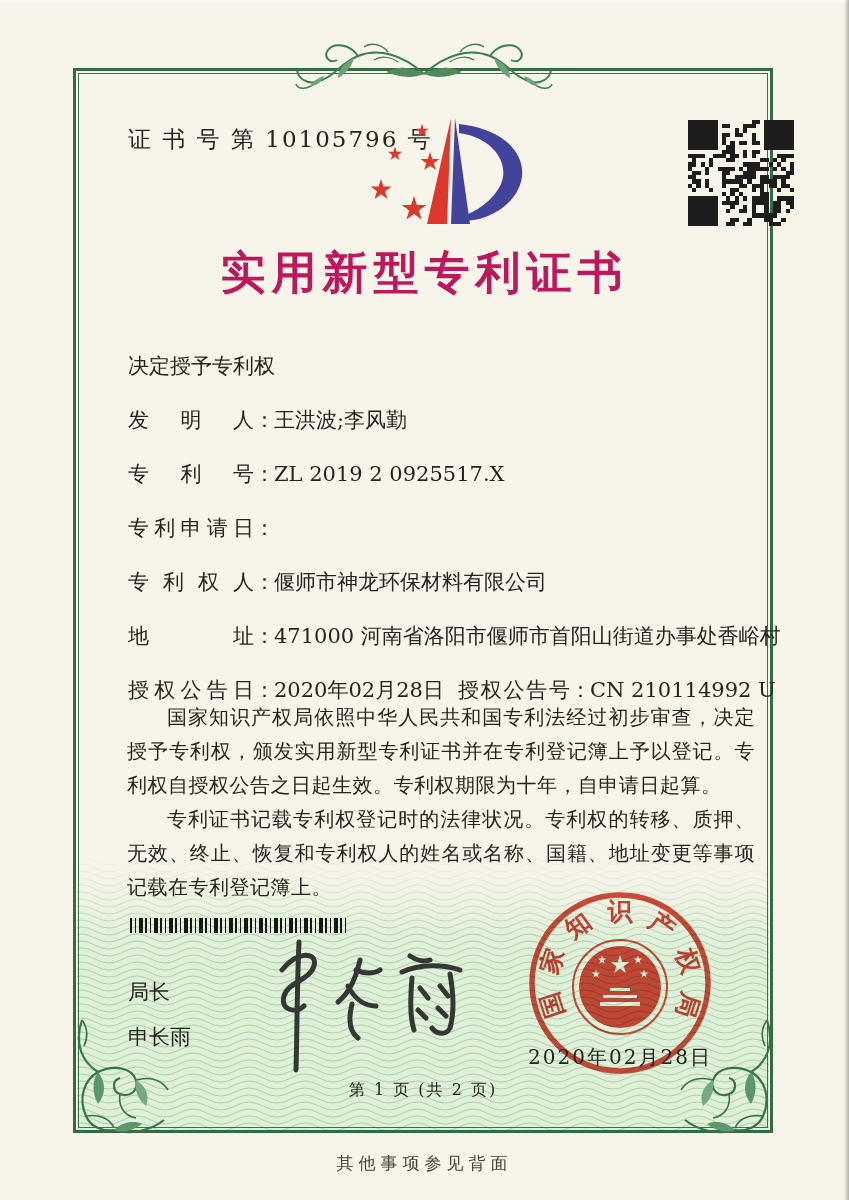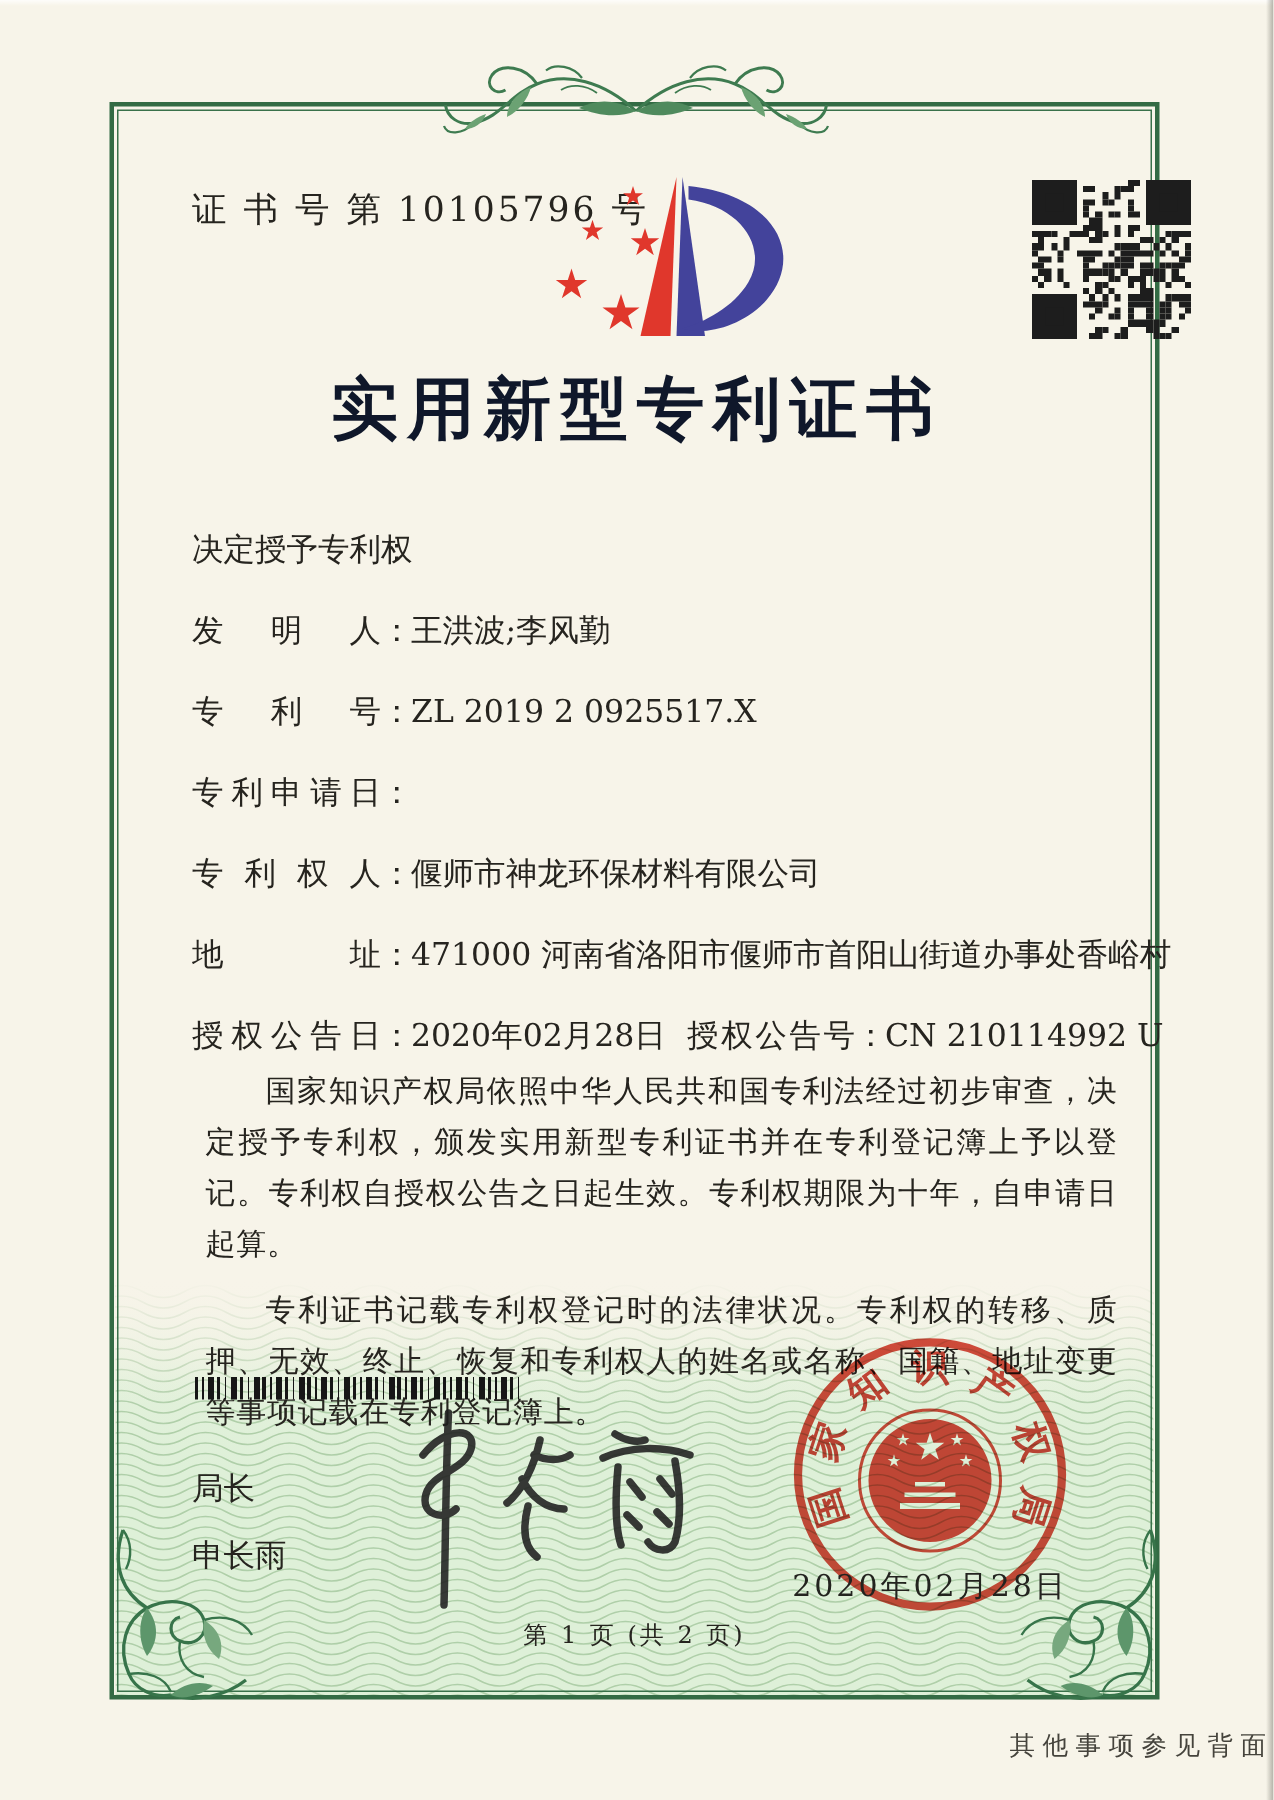--- a/index.html
+++ b/index.html
@@ -17,39 +17,39 @@
   .frame{left:73px;top:68px;width:700px;height:1065px;border:3px solid #336b44;box-sizing:border-box;}
   .frame::before{content:"";position:absolute;inset:2px;border:1px solid #39714a;}
   
   .cert-no{left:128px;top:124px;font-size:23px;letter-spacing:2px;}
   .logo{left:365px;top:110px;}
   .qr{left:688px;top:120px;width:106px;height:106px;}
   .qr i{position:absolute;background:#1d1d1d;}
   .qr .f{position:absolute;width:30px;height:30px;border:4.5px solid #1d1d1d;box-sizing:border-box;}
   .qr .f::after{content:"";position:absolute;left:4.5px;top:4.5px;width:12px;height:12px;background:#1d1d1d;}
   .qr .f.rt{right:0;top:0;} .qr .f.lt{left:0;top:0;} .qr .f.lb{left:0;bottom:0;}
-  .title{left:0;right:0;top:243px;text-align:center;font-size:45px;font-weight:600;letter-spacing:6px;color:#0f172a;}
+  .title{left:0;right:0;top:243px;text-align:center;font-size:45px;font-weight:600;letter-spacing:6px;color:#be185d;}
   
   .fields{left:128px;top:352px;width:628px;font-size:21px;}
   .row{display:flex;line-height:28px;margin-bottom:26px;white-space:nowrap;}
   .lab{width:126px;text-align:justify;text-align-last:justify;flex:none;}
   .colon{width:20px;flex:none;}
   .lab2{width:112px;text-align:justify;text-align-last:justify;flex:none;margin-left:14px;}
   
   .paras{left:127px;top:700px;width:628px;font-size:20px;line-height:34px;text-align:justify;letter-spacing:.5px;}
-  .paras p{margin:10px;text-indent:2em;}
+  .paras p{margin:0;text-indent:2em;}
   
   .barcode{left:130px;top:918px;width:216px;height:15px;z-index:3;
     background:repeating-linear-gradient(90deg,#161616 0 2px,rgba(0,0,0,0) 2px 5px,#161616 5px 6px,rgba(0,0,0,0) 6px 9px,#161616 9px 13px,rgba(0,0,0,0) 13px 15px);}
   .signer{left:128px;top:970px;font-size:21px;line-height:45px;z-index:3;}
   .signature{left:252px;top:926px;z-index:4;}
   .seal{left:515px;top:880px;z-index:3;mix-blend-mode:multiply;}
   .seal-date{left:512px;top:1044px;width:216px;text-align:center;font-size:20px;letter-spacing:2px;z-index:5;color:#23231f;}
   .page-info{left:73px;width:700px;top:1080px;text-align:center;font-size:16px;letter-spacing:2px;}
-  .back-note{left:0;right:0;top:1152px;text-align:right;font-size:17px;letter-spacing:5px;color:#45433c;}
+  .back-note{left:0;right:0;top:1152px;text-align:center;font-size:17px;letter-spacing:5px;color:#45433c;}
   .orn{z-index:2;}
 </style>
 </head>
 <body>
 
 <div class="abs scan-top"></div>
 
 <div class="abs green-zone">
   <svg id="waves" width="692" height="279">
       <path d="M0,5 q14,-8 28,0 t28,0 t28,0 t28,0 t28,0 t28,0 t28,0 t28,0 t28,0 t28,0 t28,0 t28,0 t28,0 t28,0 t28,0 t28,0 t28,0 t28,0 t28,0 t28,0 t28,0 t28,0 t28,0 t28,0 t28,0 t28,0 t28,0" transform="translate(-10,4)" fill="none" stroke="rgba(128,174,122,0.5)" stroke-width="1"></path>

